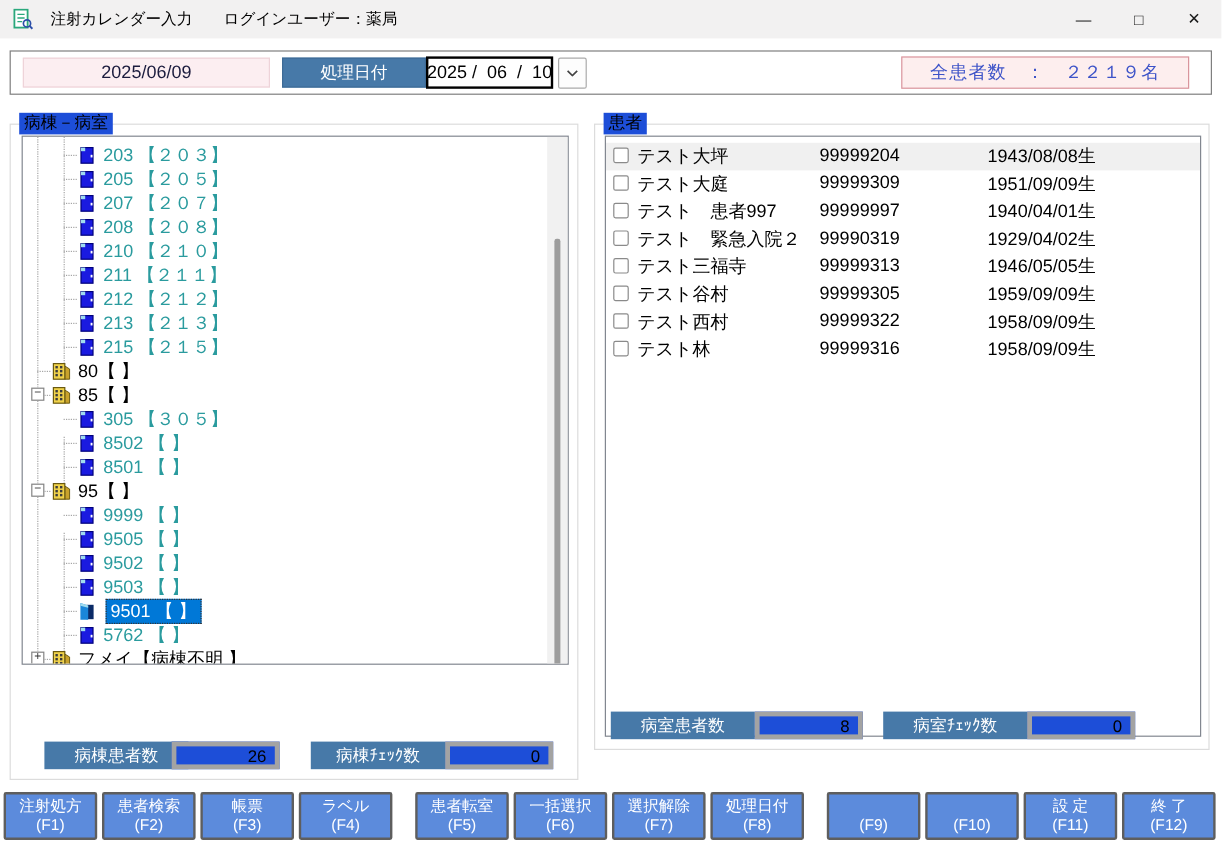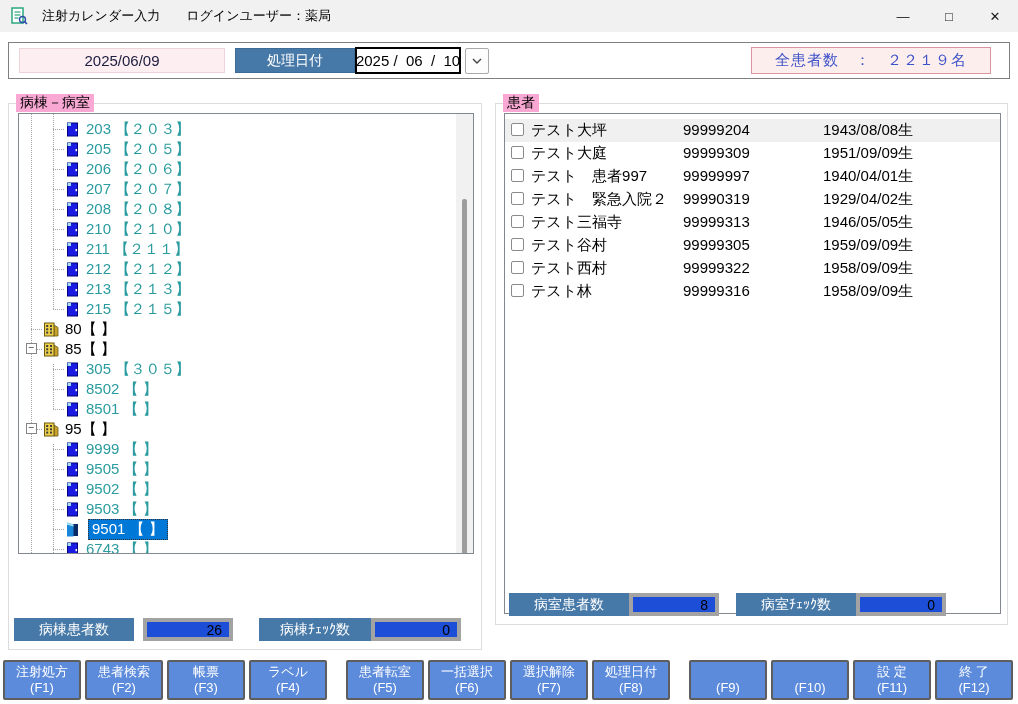--- a/index.html
+++ b/index.html
@@ -22,21 +22,21 @@
   .proc-btn{margin-left:10px;width:120px;height:25px;background:#4779a8;border:1px solid #3e6b96;color:#fff;
     font-size:14px;display:flex;align-items:center;justify-content:center;box-sizing:border-box;cursor:default}
   .proc-date{width:106px;height:27px;border:2px solid #000;background:#fff;font-size:15px;
     display:flex;align-items:center;justify-content:center;box-sizing:border-box;white-space:pre}
   .dd-btn{margin-left:4px;width:24px;height:26px;border:1px solid #aaa;border-radius:2px;background:#fdfdfd;
     display:flex;align-items:center;justify-content:center;box-sizing:border-box}
   .total-pat{margin-left:auto;margin-right:18px;width:240px;height:27px;background:#fdeeee;border:1px solid #d9959d;
     color:#3d53c8;font-size:15px;display:flex;align-items:center;justify-content:center;box-sizing:border-box;letter-spacing:1px}
   
   .gbox{position:absolute;border:1px solid #dcdcdc;box-sizing:border-box;background:#fff}
-  .gbox-label{position:absolute;top:-10px;left:7px;background:#f9a8d4;padding:0 4px;font-size:14px}
+  .gbox-label{position:absolute;top:-10px;left:7px;background:#1d4ed8;padding:0 4px;font-size:14px}
   #gb-ward{left:8px;top:103px;width:474px;height:547px}
   #gb-pat{left:495px;top:103px;width:513px;height:522px}
   
   .tree{position:absolute;left:9px;top:9px;width:456px;height:441px;border:1px solid #828790;background:#fff;
     box-sizing:border-box;overflow:hidden}
   .tree-scroll{position:absolute;right:0;top:0;width:17px;height:100%;background:#f1f1f1}
   .tree-thumb{position:absolute;left:6px;top:85px;width:5px;height:403px;background:#9d9d9d;border-radius:2px}
   .tree-rows{position:absolute;left:0;top:5px;right:17px}
   .trow{height:20px;display:flex;align-items:center;position:relative;font-size:15px;white-space:pre}
   .trow .ticon{flex:0 0 auto;display:flex}
@@ -124,25 +124,20 @@
         <div class="trow room"><span class="ticon"><svg width="15" height="15" viewBox="0 0 15 15">
               <rect x="2.5" y="1" width="10" height="13" fill="#1a1ae0" stroke="#00007a" stroke-width="1"></rect>
               <rect x="2.5" y="1" width="3.5" height="3" fill="#9fdcef"></rect>
               <rect x="10.5" y="7" width="1.6" height="2.2" fill="#fff"></rect>
             </svg></span><span class="tlbl">203 【２０３】</span></div>
         <div class="trow room"><span class="ticon"><svg width="15" height="15" viewBox="0 0 15 15">
               <rect x="2.5" y="1" width="10" height="13" fill="#1a1ae0" stroke="#00007a" stroke-width="1"></rect>
               <rect x="2.5" y="1" width="3.5" height="3" fill="#9fdcef"></rect>
               <rect x="10.5" y="7" width="1.6" height="2.2" fill="#fff"></rect>
             </svg></span><span class="tlbl">205 【２０５】</span></div>
-        <div class="trow room"><span class="ticon"><svg width="15" height="15" viewBox="0 0 15 15">
-              <rect x="2.5" y="1" width="10" height="13" fill="#1a1ae0" stroke="#00007a" stroke-width="1"></rect>
-              <rect x="2.5" y="1" width="3.5" height="3" fill="#9fdcef"></rect>
-              <rect x="10.5" y="7" width="1.6" height="2.2" fill="#fff"></rect>
-            </svg></span><span class="tlbl">206 【２０６】</span></div>
         <div class="trow room"><span class="ticon"><svg width="15" height="15" viewBox="0 0 15 15">
               <rect x="2.5" y="1" width="10" height="13" fill="#1a1ae0" stroke="#00007a" stroke-width="1"></rect>
               <rect x="2.5" y="1" width="3.5" height="3" fill="#9fdcef"></rect>
               <rect x="10.5" y="7" width="1.6" height="2.2" fill="#fff"></rect>
             </svg></span><span class="tlbl">207 【２０７】</span></div>
         <div class="trow room"><span class="ticon"><svg width="15" height="15" viewBox="0 0 15 15">
               <rect x="2.5" y="1" width="10" height="13" fill="#1a1ae0" stroke="#00007a" stroke-width="1"></rect>
               <rect x="2.5" y="1" width="3.5" height="3" fill="#9fdcef"></rect>
               <rect x="10.5" y="7" width="1.6" height="2.2" fill="#fff"></rect>
             </svg></span><span class="tlbl">208 【２０８】</span></div>
@@ -244,40 +239,40 @@
             </svg></span><span class="tlbl">9503 【 】</span></div>
         <div class="trow room"><span class="ticon"><svg width="15" height="15" viewBox="0 0 15 15">
               <rect x="7" y="2" width="6" height="12" fill="#0a2a66"></rect>
               <polygon points="2,0.5 8.5,2.5 8.5,14.5 2,14.5" fill="#1a86d9"></polygon>
               <polygon points="2,0.5 8.5,2.5 8.5,4.5 2,2.8" fill="#9fdcef"></polygon>
             </svg></span><span class="tlbl sel">9501 【 】</span></div>
         <div class="trow room"><span class="ticon"><svg width="15" height="15" viewBox="0 0 15 15">
               <rect x="2.5" y="1" width="10" height="13" fill="#1a1ae0" stroke="#00007a" stroke-width="1"></rect>
               <rect x="2.5" y="1" width="3.5" height="3" fill="#9fdcef"></rect>
               <rect x="10.5" y="7" width="1.6" height="2.2" fill="#fff"></rect>
-            </svg></span><span class="tlbl">6743 【 】</span></div>
+            </svg></span><span class="tlbl">5762 【 】</span></div>
         <div class="trow ward"><span class="expander">+</span><span class="ticon"><svg width="16" height="15" viewBox="0 0 16 15">
               <polygon points="11,3 15,5.5 15,14 11,14" fill="#c8a22c" stroke="#6b5a10" stroke-width="0.8"></polygon>
               <rect x="1.5" y="1" width="9.5" height="13" fill="#f0d24a" stroke="#6b5a10" stroke-width="1"></rect>
               <g fill="#3c3c3c">
                 <rect x="3.2" y="3" width="2" height="2"></rect>
                 <rect x="7" y="3" width="2" height="2"></rect>
                 <rect x="3.2" y="6.3" width="2" height="2"></rect>
                 <rect x="7" y="6.3" width="2" height="2"></rect>
                 <rect x="3.2" y="9.6" width="2" height="2"></rect>
                 <rect x="7" y="9.6" width="2" height="2"></rect>
               </g>
             </svg></span><span class="tlbl">フメイ【病棟不明 】</span></div>
       </div>
     <div class="tree-scroll">
       <div class="tree-thumb"></div>
     </div>
   </div>
   <div class="stats" id="ward-stats">
-      <div class="stat-label" style="left: 5px; width: 120px;">病棟患者数</div>
+      <div class="stat-label" style="left: 28px; width: 120px;">病棟患者数</div>
       <div class="stat-value" style="left: 134px; width: 90px;">26</div>
       <div class="stat-label" style="left: 250px; width: 112px;">病棟ﾁｪｯｸ数</div>
       <div class="stat-value" style="left: 362px; width: 90px;">0</div>
     </div>
 </div>
 
 <div class="gbox" id="gb-pat">
   <span class="gbox-label">患者</span>
   <div class="plist" id="patient-list">
       <div class="prow hl">

